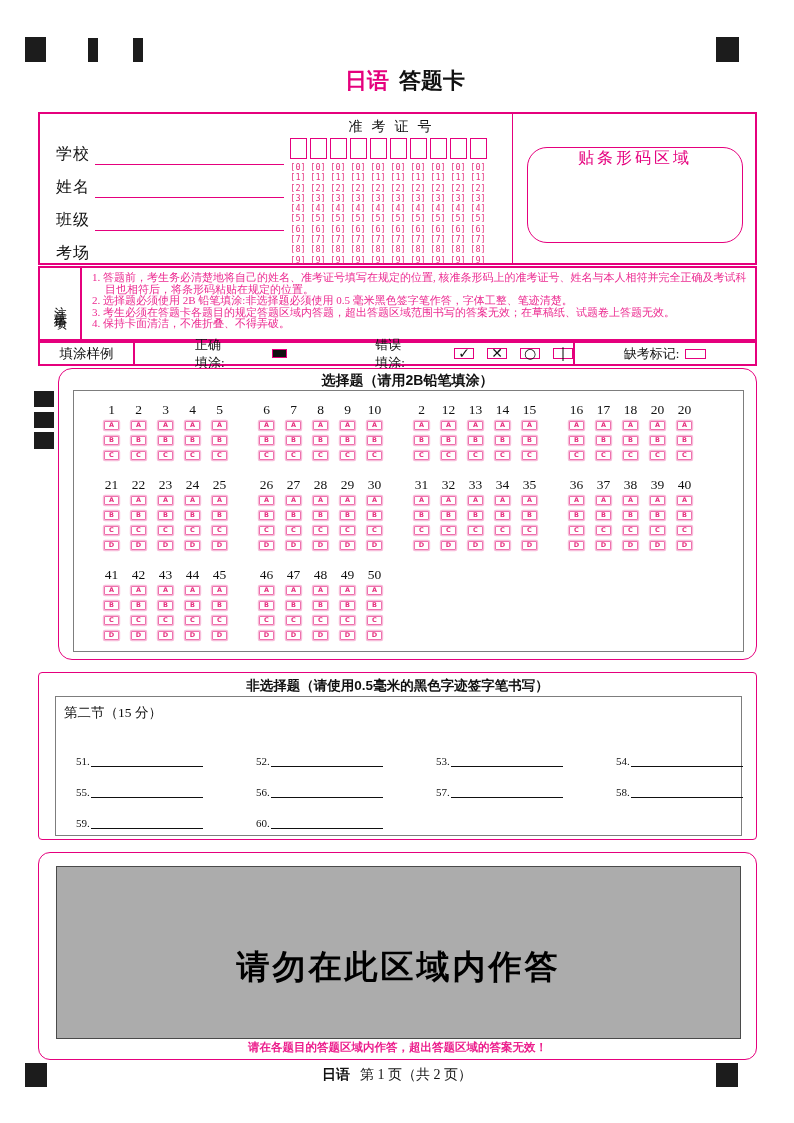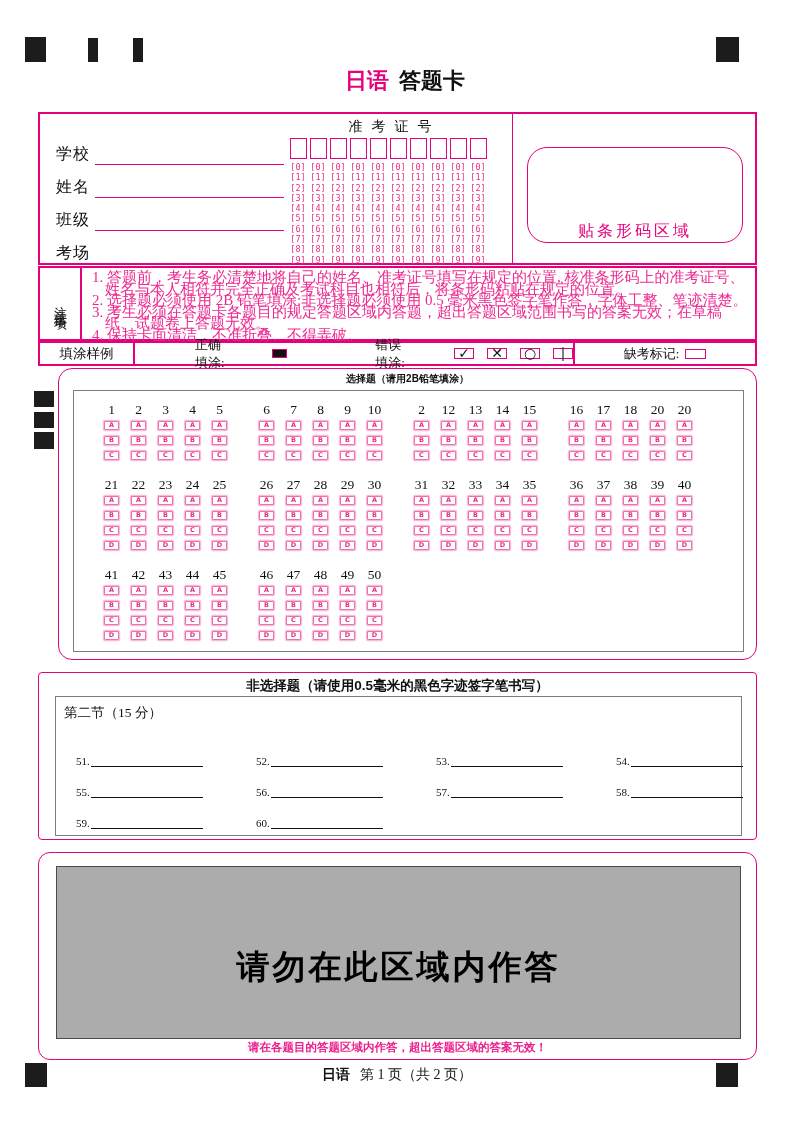--- a/index.html
+++ b/index.html
@@ -26,30 +26,30 @@
 
   .examno { position:absolute; left:248px; top:4px; width:204px; }
   .examno .entitle { text-align:center; font-size:14px; letter-spacing:9px; padding-left:9px; }
   .encols { display:grid; grid-template-columns:repeat(10,20px); margin-top:2px; }
   .encol { display:flex; flex-direction:column; align-items:center; }
   .wbox { width:17px; height:21px; border:1.6px solid #e5007d; margin-bottom:3px; background:#fff; }
   .dcell { font-size:8.5px; line-height:10.3px; color:#e5337f; font-family:"DejaVu Sans Mono",monospace; }
 
   .vdiv { position:absolute; top:-2px; bottom:-2px; left:472px; width:0; border-left:1.6px solid #e5007d; }
   .barcode { position:absolute; left:487px; top:33px; width:216px; height:96px;
-    border:1.5px solid #e5007d; border-radius:20px; display:flex; align-items:flex-end; justify-content:center; }
+    border:1.5px solid #e5007d; border-radius:20px; display:flex; align-items:flex-start; justify-content:center; }
   .barcode span { color:#e5007d; font-size:16px; letter-spacing:3px; }
 
   
   .noticebox { position:absolute; left:38px; top:266px; width:719px; height:75px;
     border:2px solid #e5007d; display:flex; }
   .nlabel { width:42px; border-right:2px solid #e5007d; display:flex; align-items:center; justify-content:center;
     font-size:13px; }
   .nlabel span { writing-mode:vertical-rl; text-orientation:upright; letter-spacing:4px; }
-  .nitems { flex:1; padding:4px 6px 2px 10px; color:#ec2a90; font-size:15px; line-height:11.6px; }
+  .nitems { flex:1; padding:4px 6px 2px 10px; color:#ec2a90; font-size:11px; line-height:11.6px; }
   .nitem { padding-left:13px; text-indent:-13px; }
 
   
   .samplebox { position:absolute; left:38px; top:341px; width:719px; height:25px;
     border:2px solid #e5007d; display:flex; align-items:center; font-size:13px; }
   .scell1 { width:95px; text-align:center; align-self:stretch; display:flex; align-items:center; justify-content:center;
     border-right:2px solid #e5007d; font-size:13.5px; }
   .scell2 { flex:1; display:flex; align-items:center; padding-left:60px; align-self:stretch;gap:32px; }
   .scell3 { width:182px; border-left:2px solid #e5007d; align-self:stretch; display:flex; align-items:center; justify-content:center; }
   .fillrect { display:inline-block; width:21px; height:9px; background:#111; border:1px solid #e5007d; margin-left:6px; }
@@ -57,21 +57,21 @@
   .wmark { position:relative; width:20px; height:11px; border:1.5px solid #e5007d; background:#fff; }
   .wmark i { position:absolute; left:50%; top:50%; transform:translate(-50%,-56%);
     font-style:normal; color:#111; font-size:14px; font-family:"DejaVu Sans",sans-serif; line-height:1; }
   .emptyrect { display:inline-block; width:21px; height:10px; border:1.6px solid #e5007d; margin-left:6px; background:#fff; }
   .slabel2 { margin-left:56px; }
 
   
   .choicebox { position:absolute; left:58px; top:368px; width:699px; height:292px;
     border:1.6px solid #e5007d; border-radius:14px; }
   .choicetitle { text-align:center; margin-top:3px; font-family:"Liberation Sans","DejaVu Sans",sans-serif;
-    font-weight:bold; font-size:10px; }
+    font-weight:bold; font-size:14px; }
   .choiceinner { position:absolute; left:14px; top:21px; width:671px; height:262px;
     border:1px solid #7d7d7d; padding:11px 0 0 24px; }
   .cblock { display:flex; gap:20px; margin-bottom:14px; }
   .cgroup { display:grid; grid-template-columns:repeat(5,27px); grid-template-rows:16px; grid-auto-rows:15px; }
   .qnum { text-align:center; font-size:13.5px; }
   .bcell { display:flex; align-items:center; justify-content:center; }
   .bubble { width:15px; height:9px; border:1px solid #ee71ad; box-shadow:0 0 0 1.2px #f7bcd9;
     border-radius:1px; background:#fff; display:flex; align-items:center; justify-content:center;
     color:#e5317f; font-family:"DejaVu Sans",sans-serif; font-size:6.5px; font-weight:bold; line-height:1; }
 

